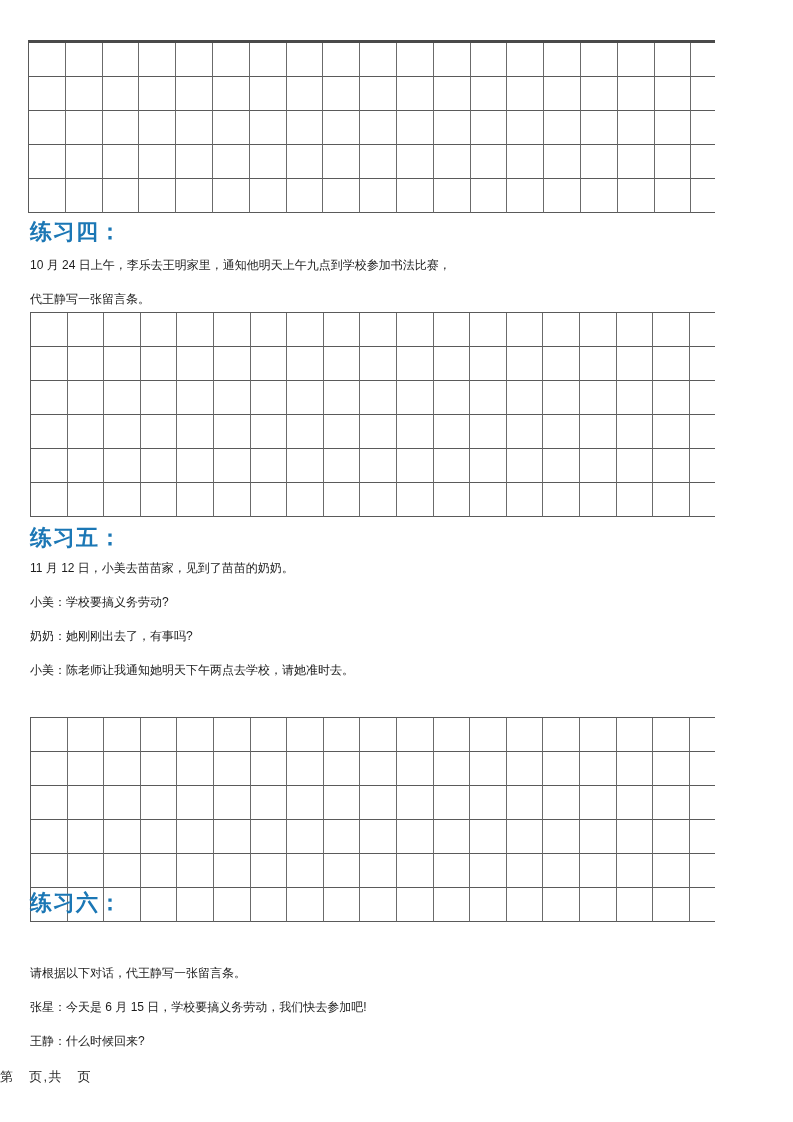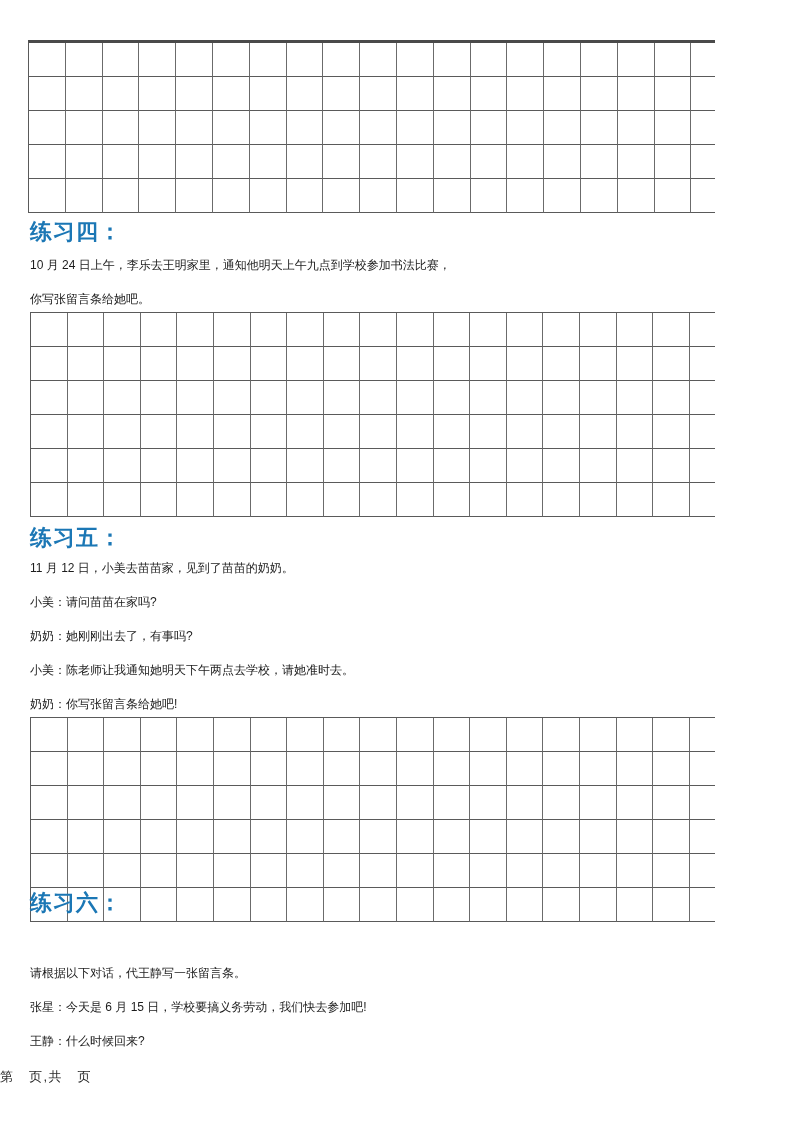--- a/index.html
+++ b/index.html
@@ -186,21 +186,21 @@
       <div class="cell"></div>
       <div class="cell"></div>
       <div class="cell"></div>
       <div class="cell"></div>
     </div>
 
   <div id="ex4-heading" class="exercise-heading">练习四：</div>
 
   <div id="ex4-lines" class="text-block">
     <div class="text-line">10 月 24 日上午，李乐去王明家里，通知他明天上午九点到学校参加书法比赛，</div>
-    <div class="text-line">你写张留言条给她吧。</div>
+    <div class="text-line">代王静写一张留言条。</div>
   </div>
 
   <div id="grid-ex4" class="grid" style="grid-template-columns: repeat(20, 1fr);">
       <div class="cell"></div>
       <div class="cell"></div>
       <div class="cell"></div>
       <div class="cell"></div>
       <div class="cell"></div>
       <div class="cell"></div>
       <div class="cell"></div>
@@ -316,24 +316,23 @@
       <div class="cell"></div>
       <div class="cell"></div>
       <div class="cell"></div>
       <div class="cell"></div>
     </div>
 
   <div id="ex5-heading" class="exercise-heading">练习五：</div>
 
   <div id="ex5-lines" class="text-block">
     <div class="text-line">11 月 12 日，小美去苗苗家，见到了苗苗的奶奶。</div>
-    <div class="text-line">小美：请问苗苗在家吗?</div>
+    <div class="text-line">小美：学校要搞义务劳动?</div>
     <div class="text-line">奶奶：她刚刚出去了，有事吗?</div>
     <div class="text-line">小美：陈老师让我通知她明天下午两点去学校，请她准时去。</div>
-    <div class="text-line">奶奶：你写张留言条给她吧!</div>
   </div>
 
   <div id="grid-ex5" class="grid" style="grid-template-columns: repeat(20, 1fr);">
       <div class="cell"></div>
       <div class="cell"></div>
       <div class="cell"></div>
       <div class="cell"></div>
       <div class="cell"></div>
       <div class="cell"></div>
       <div class="cell"></div>

